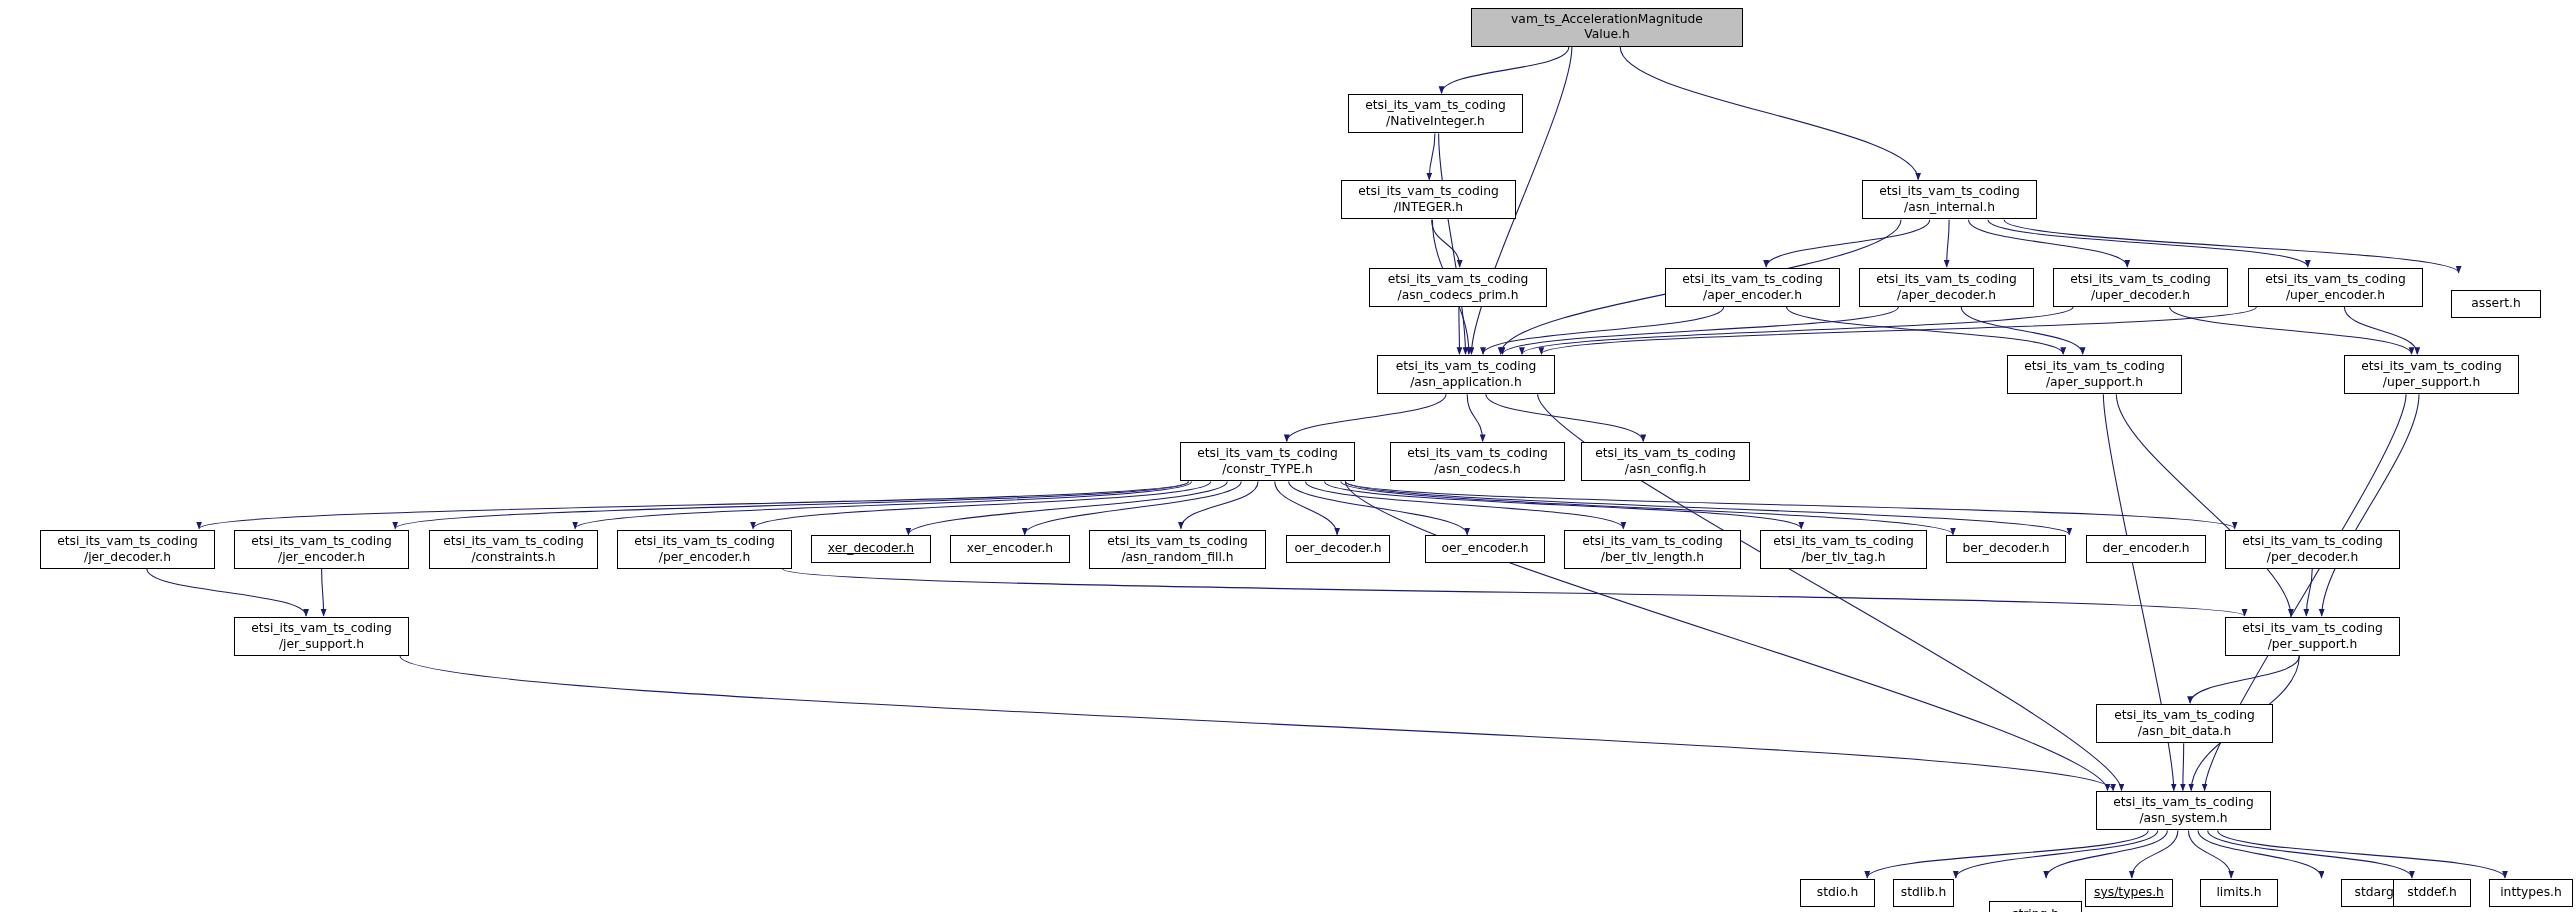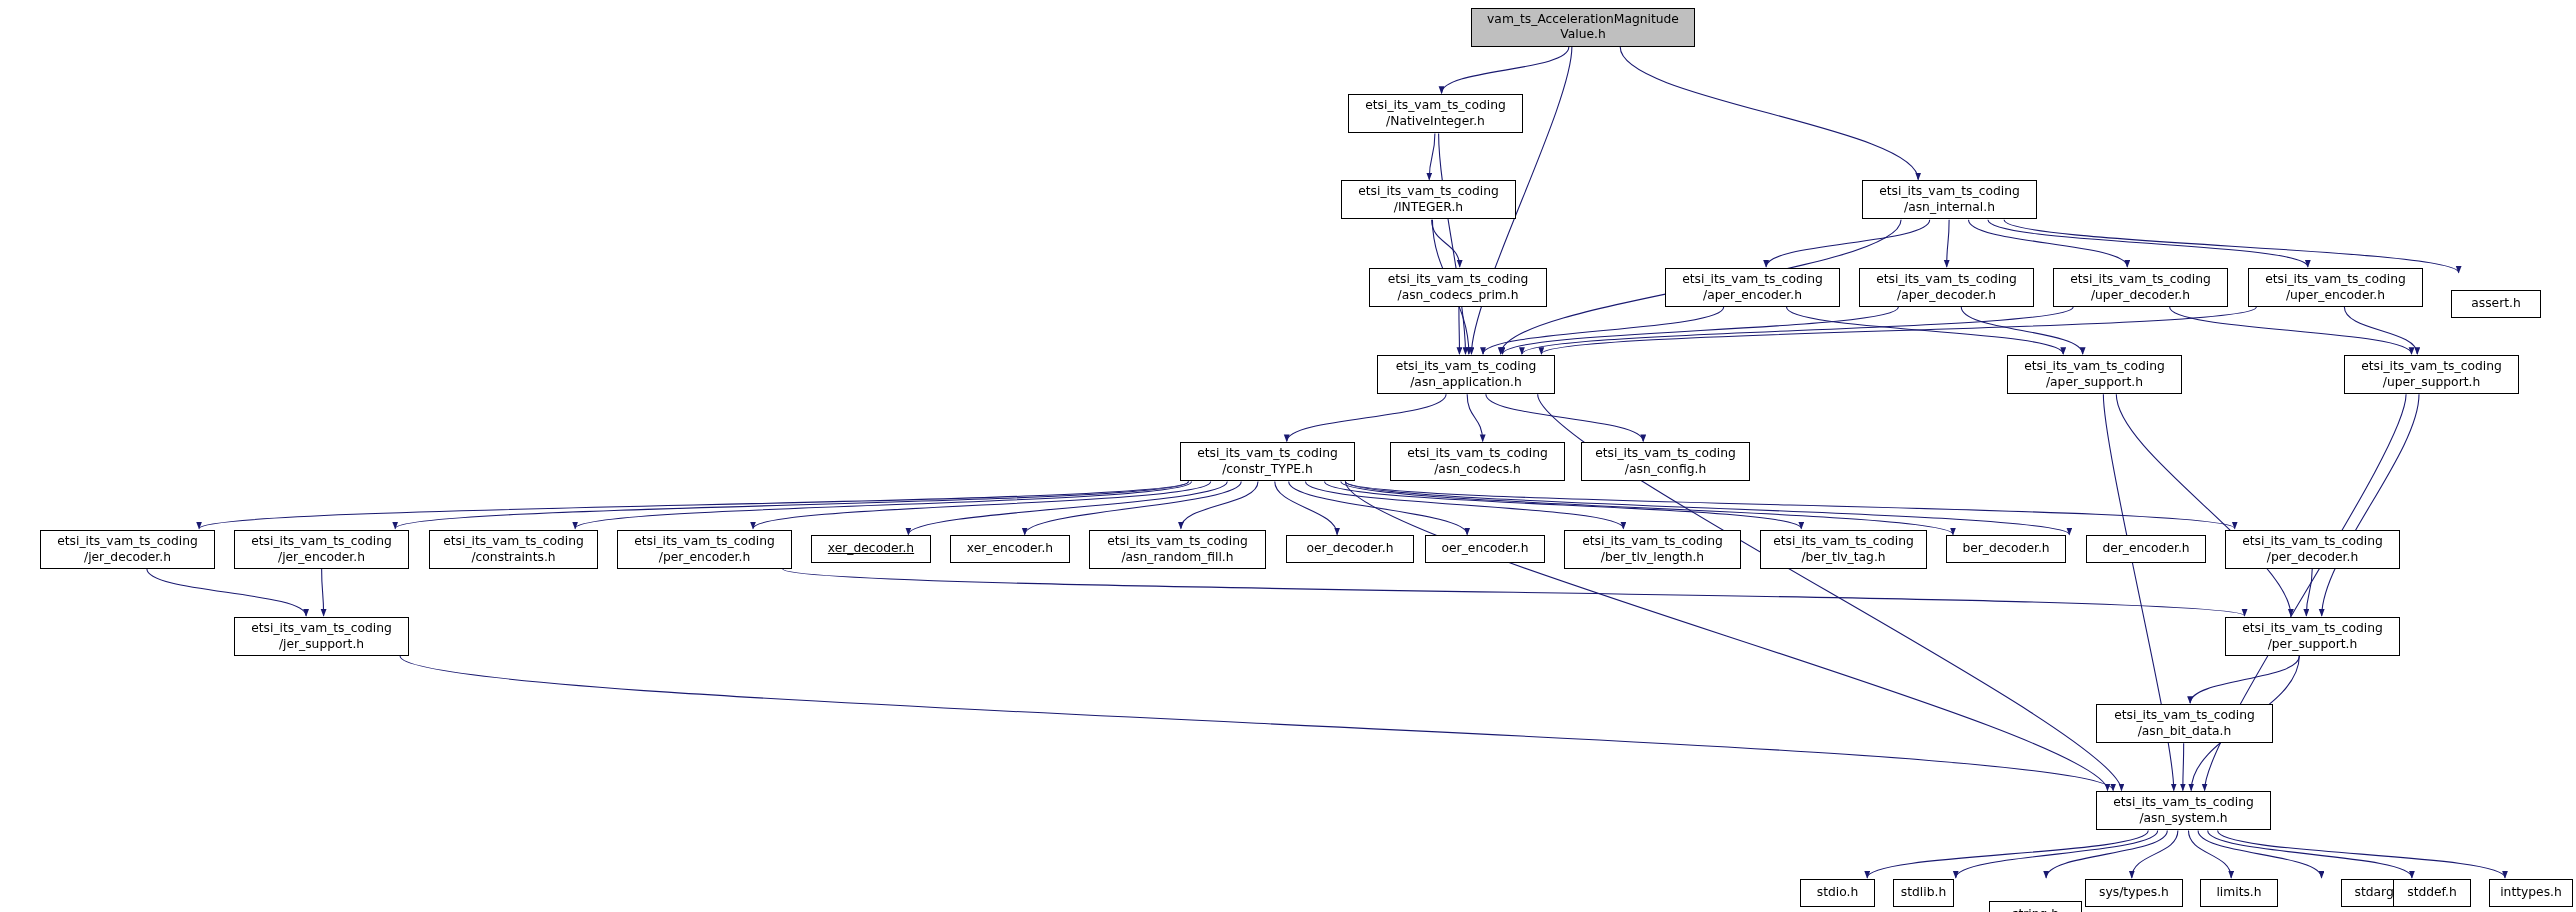--- a/index.html
+++ b/index.html
@@ -86,21 +86,21 @@
       <path d="M 2226.9 758 C 2226.9 783, 2226.08 781, 2226.08 806" class="edge" stroke="#191970" marker-end="url(#arrow)"></path>
       <path d="M 2190.8 847 C 2190.8 872, 1904.16 870, 1904.16 895" class="edge" stroke="#191970" marker-end="url(#arrow)"></path>
       <path d="M 2200.4 847 C 2200.4 872, 1994.48 870, 1994.48 895" class="edge" stroke="#191970" marker-end="url(#arrow)"></path>
       <path d="M 2210.2 847 C 2210.2 872, 2086.64 870, 2086.64 895" class="edge" stroke="#191970" marker-end="url(#arrow)"></path>
       <path d="M 2221 847 C 2221 872, 2174 870, 2174 895" class="edge" stroke="#191970" marker-end="url(#arrow)"></path>
       <path d="M 2231.8 847 C 2231.8 872, 2275.36 870, 2275.36 895" class="edge" stroke="#191970" marker-end="url(#arrow)"></path>
       <path d="M 2241.6 847 C 2241.6 872, 2367.52 870, 2367.52 895" class="edge" stroke="#191970" marker-end="url(#arrow)"></path>
       <path d="M 2251.4 847 C 2251.4 872, 2459.68 870, 2459.68 895" class="edge" stroke="#191970" marker-end="url(#arrow)"></path>
       <path d="M 2261.5 847 C 2261.5 872, 2554.6 870, 2554.6 895" class="edge" stroke="#191970" marker-end="url(#arrow)"></path>
     </svg>
-<div class="node main" style="left: 1471px; top: 7.8px; width: 224px; height: 39px; background: rgb(191, 191, 191); border-color: rgb(0, 0, 0); text-align: center;">
+<div class="node main" style="left: 1471px; top: 7.8px; width: 272px; height: 39px; background: rgb(191, 191, 191); border-color: rgb(0, 0, 0); text-align: center;">
       <span class="lbl">vam_ts_AccelerationMagnitude</span>
       <span class="lbl">Value.h</span>
     </div>
     <div class="node pkg" style="left: 1348px; top: 94px; width: 175px; height: 39px; border-color: rgb(0, 0, 0);">
       <span class="lbl">etsi_its_vam_ts_coding</span>
       <span class="lbl">/NativeInteger.h</span>
     </div>
     <div class="node pkg" style="left: 1341px; top: 180px; width: 175px; height: 39px; border-color: rgb(0, 0, 0);">
       <span class="lbl">etsi_its_vam_ts_coding</span>
       <span class="lbl">/INTEGER.h</span>
@@ -175,21 +175,21 @@
     <div class="node plain" style="left: 811px; top: 535px; width: 120px; height: 27.5px; border-color: rgb(0, 0, 0); text-decoration: underline;">
       <span class="lbl">xer_decoder.h</span>
     </div>
     <div class="node plain" style="left: 950px; top: 535px; width: 120px; height: 27.5px; border-color: rgb(0, 0, 0);">
       <span class="lbl">xer_encoder.h</span>
     </div>
     <div class="node pkg" style="left: 1089px; top: 530px; width: 177px; height: 39px; border-color: rgb(0, 0, 0);">
       <span class="lbl">etsi_its_vam_ts_coding</span>
       <span class="lbl">/asn_random_fill.h</span>
     </div>
-    <div class="node plain" style="left: 1286px; top: 535px; width: 128px; height: 27.5px; border-color: rgb(0, 0, 0);">
+    <div class="node plain" style="left: 1286px; top: 535px; width: 104px; height: 27.5px; border-color: rgb(0, 0, 0);">
       <span class="lbl">oer_decoder.h</span>
     </div>
     <div class="node plain" style="left: 1425px; top: 535px; width: 120px; height: 27.5px; border-color: rgb(0, 0, 0);">
       <span class="lbl">oer_encoder.h</span>
     </div>
     <div class="node pkg" style="left: 1564px; top: 530px; width: 177px; height: 39px; border-color: rgb(0, 0, 0);">
       <span class="lbl">etsi_its_vam_ts_coding</span>
       <span class="lbl">/ber_tlv_length.h</span>
     </div>
     <div class="node pkg" style="left: 1760px; top: 530px; width: 167px; height: 39px; border-color: rgb(0, 0, 0);">
@@ -224,21 +224,21 @@
     </div>
     <div class="node plain" style="left: 1800px; top: 879px; width: 75px; height: 27.5px; border-color: rgb(0, 0, 0);">
       <span class="lbl">stdio.h</span>
     </div>
     <div class="node plain" style="left: 1893px; top: 879px; width: 61px; height: 27.5px; border-color: rgb(0, 0, 0);">
       <span class="lbl">stdlib.h</span>
     </div>
     <div class="node plain" style="left: 1989px; top: 879px; width: 93px; height: 27.5px; border-color: rgb(0, 0, 0); margin-top: 22px;">
       <span class="lbl">string.h</span>
     </div>
-    <div class="node plain" style="left: 2085px; top: 879px; width: 98px; height: 27.5px; border-color: rgb(0, 0, 0);">
+    <div class="node plain" style="left: 2085px; top: 879px; width: 88px; height: 27.5px; border-color: rgb(0, 0, 0); text-decoration: underline;">
       <span class="lbl">sys/types.h</span>
     </div>
     <div class="node plain" style="left: 2200px; top: 879px; width: 78px; height: 27.5px; border-color: rgb(0, 0, 0);">
       <span class="lbl">limits.h</span>
     </div>
     <div class="node plain" style="left: 2297px; top: 879px; width: 78px; height: 27.5px; border-color: rgb(0, 0, 0); margin-left: 44px;">
       <span class="lbl">stdarg.h</span>
     </div>
     <div class="node plain" style="left: 2393px; top: 879px; width: 78px; height: 27.5px; border-color: rgb(0, 0, 0);">
       <span class="lbl">stddef.h</span>

